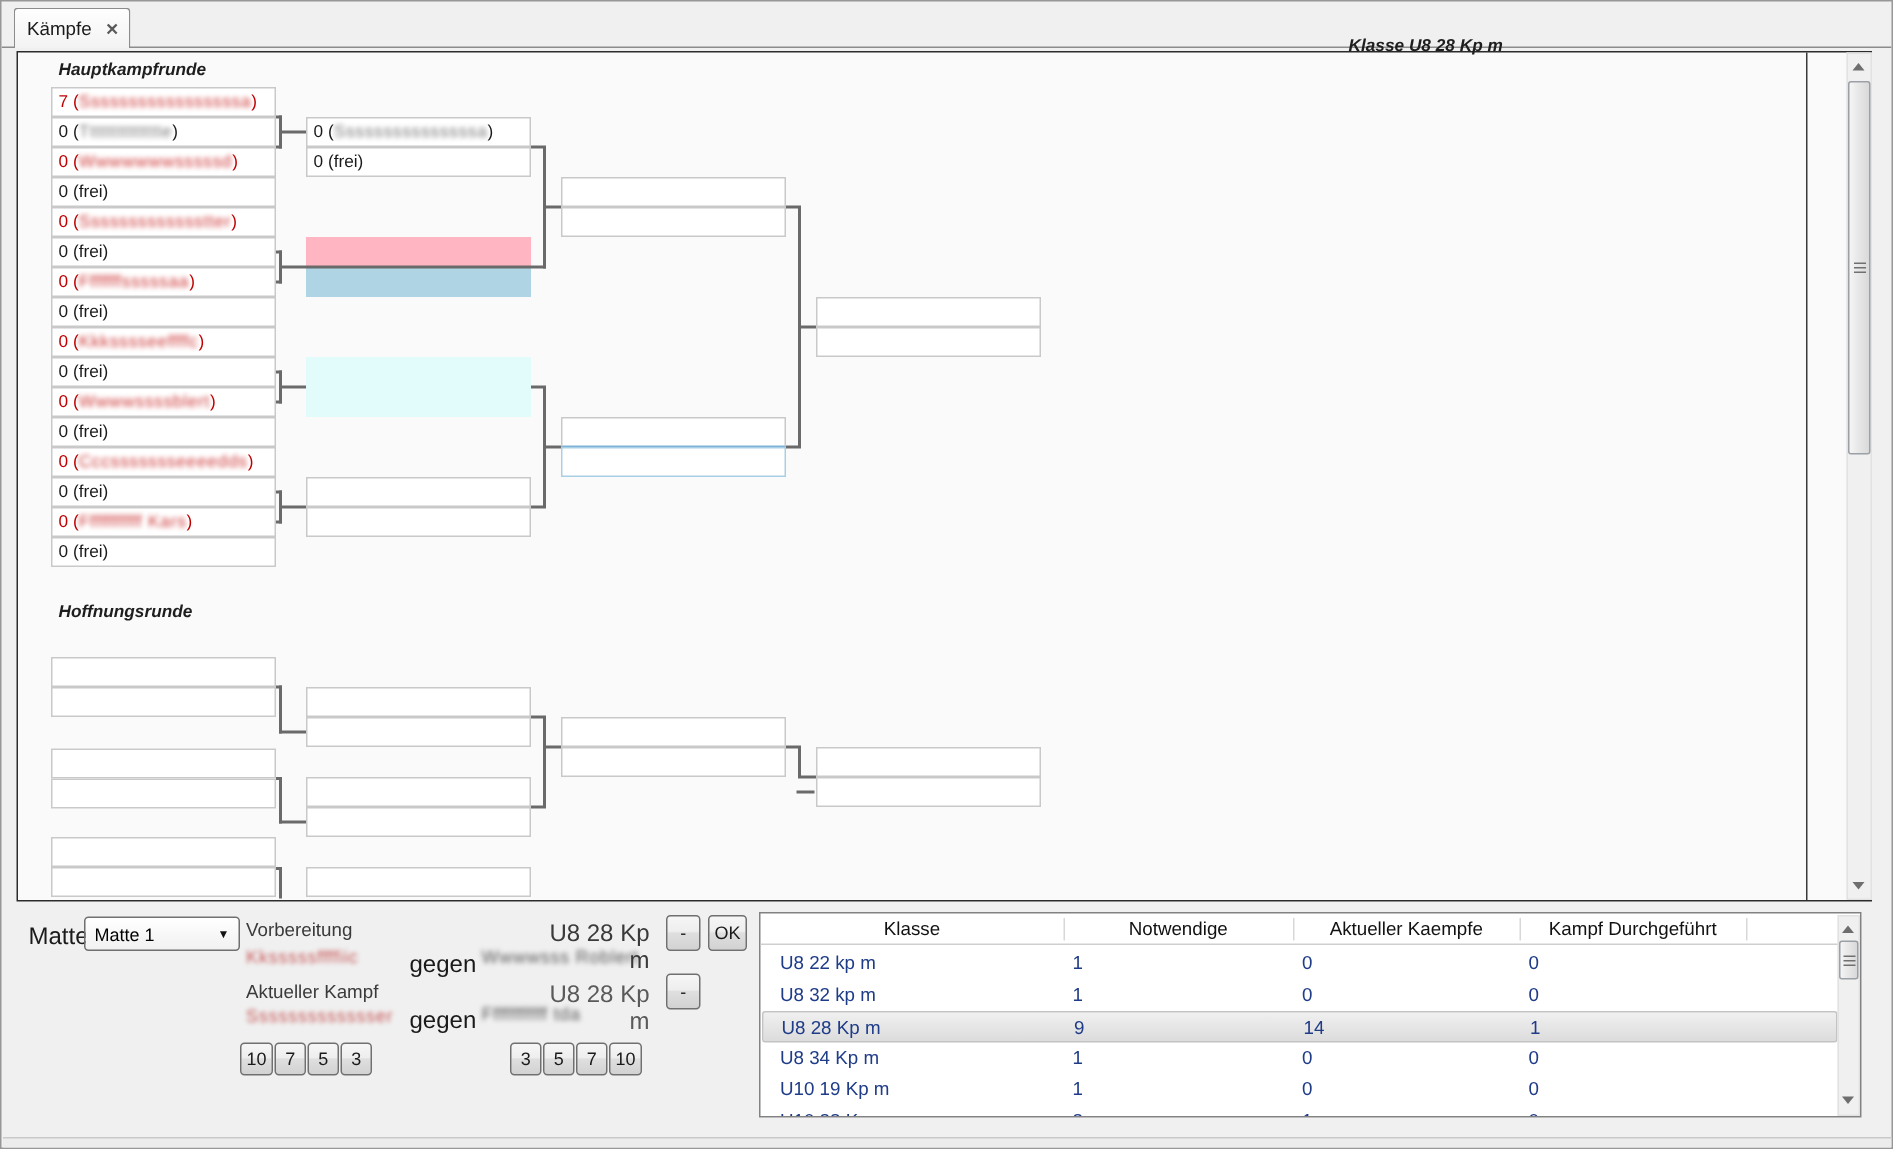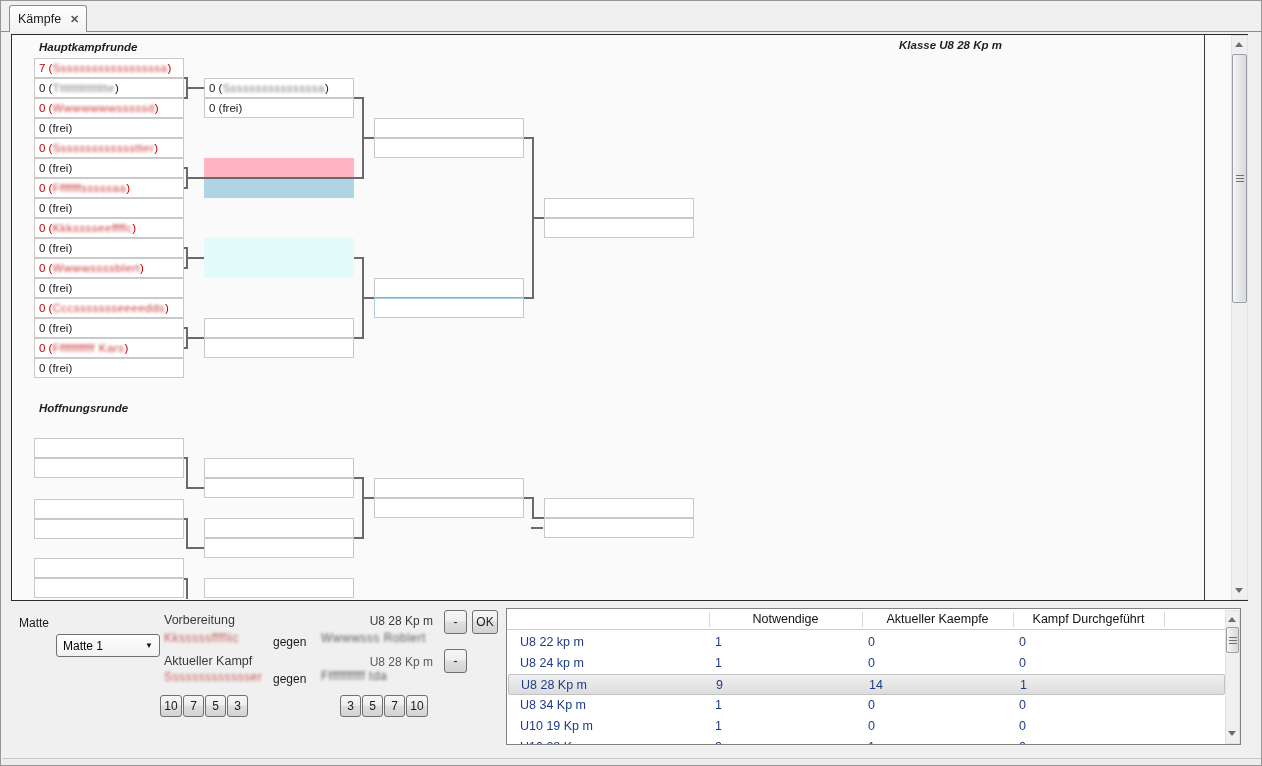--- a/index.html
+++ b/index.html
@@ -25,25 +25,25 @@
   .bn{filter:blur(1.6px);opacity:.8;letter-spacing:.5px;}
   .ln{position:absolute;background:#6A6A6A;}
   
   .sbtrack{position:absolute;background:#F0F0F0;border:1px solid #E2E2E2;box-sizing:border-box;}
   .sbthumb{position:absolute;background:linear-gradient(to right,#F5F5F5,#E9E9E9 40%,#D9D9D9);border:1px solid #9AA0A6;border-radius:2px;box-sizing:border-box;}
   .grip{position:absolute;left:50%;transform:translateX(-50%);width:8px;height:1px;background:#707070;}
   .sbarr{position:absolute;width:0;height:0;border-left:4px solid transparent;border-right:4px solid transparent;}
   .sbarr.up{border-bottom:5px solid #6E6E6E;}
   .sbarr.dn{border-top:5px solid #6E6E6E;}
   
-  .small{font-size:12px;color:#1A1A1A;position:absolute;}
+  .small{font-size:16px;color:#1A1A1A;position:absolute;}
   .glabel{font-size:12.5px;color:#3A3A3A;position:absolute;}
   .redname{position:absolute;font-size:12px;color:#C85A5A;filter:blur(1.4px);letter-spacing:.5px;}
   .grayname{position:absolute;font-size:12px;color:#5C5C5C;filter:blur(1.6px);letter-spacing:.5px;}
-  .combo{position:absolute;left:55px;top:633px;width:104px;height:23px;background:linear-gradient(#FFFFFF,#F1F1F1);
+  .combo{position:absolute;left:55px;top:610px;width:104px;height:23px;background:linear-gradient(#FFFFFF,#F1F1F1);
     border:1px solid #707070;border-radius:3px;box-sizing:border-box;font-size:12px;display:flex;align-items:center;padding:0 6px;justify-content:space-between;}
   .combo .car{font-size:8px;color:#111;}
   .btn{position:absolute;background:linear-gradient(#F6F6F6,#EEEEEE 45%,#DFDFDF 50%,#D2D2D2);border:1px solid #707070;
     border-radius:3px;box-sizing:border-box;font-size:12px;color:#1A1A1A;display:flex;align-items:center;justify-content:center;cursor:default;}
   
   .tablebox{position:absolute;left:505px;top:607px;width:735px;height:137px;background:#FFFFFF;border:1px solid #828282;box-sizing:border-box;overflow:hidden;}
   .th{position:absolute;top:0;height:20px;font-size:12.5px;color:#111;text-align:center;line-height:20px;}
   .thsep{position:absolute;top:3px;width:1px;height:15px;background:#D8D8D8;}
   .thline{position:absolute;left:0;top:20px;width:733px;height:1px;background:#CFCFCF;}
   .trow{position:absolute;left:1px;width:717px;height:21px;font-size:12.5px;color:#1F3C88;}
@@ -57,21 +57,21 @@
 <div class="window">
 
   <div class="tabline"></div>
   <div class="tab">
     <span class="lbl">Kämpfe</span>
     <span class="x">✕</span>
   </div>
 
   <div class="panel"></div>
   <div class="rtitle" style="left:38px;top:40px;">Hauptkampfrunde</div>
-  <div class="rtitle" style="left:898px;top:38px;">Klasse U8 28 Kp m</div>
+  <div class="rtitle" style="left:898px;top:24px;">Klasse U8 28 Kp m</div>
   <div class="rtitle" style="left:38px;top:401px;">Hoffnungsrunde</div>
 
   <div class="fill" style="left:203px;top:157px;background:#FFB5C2;"></div>
   <div class="fill" style="left:203px;top:177px;background:#AFD4E4;"></div>
   <div class="fill" style="left:203px;top:237px;height:40px;background:#E2FBFB;"></div>
 
   <div class="ln" style="left:183px;top:76px;width:4px;height:2px;"></div>
   <div class="ln" style="left:183px;top:96px;width:4px;height:2px;"></div>
   <div class="ln" style="left:185px;top:76px;width:2px;height:22px;"></div>
   <div class="ln" style="left:187px;top:86px;width:16px;height:2px;"></div>
@@ -197,37 +197,38 @@
   <div class="btn" style="left:159px;top:694px;width:22px;height:22px;">10</div>
   <div class="btn" style="left:182px;top:694px;width:21px;height:22px;">7</div>
   <div class="btn" style="left:204px;top:694px;width:21px;height:22px;">5</div>
   <div class="btn" style="left:226px;top:694px;width:21px;height:22px;">3</div>
   <div class="btn" style="left:339px;top:694px;width:21px;height:22px;">3</div>
   <div class="btn" style="left:361px;top:694px;width:21px;height:22px;">5</div>
   <div class="btn" style="left:383px;top:694px;width:21px;height:22px;">7</div>
   <div class="btn" style="left:405px;top:694px;width:22px;height:22px;">10</div>
 
   <div class="tablebox">
+    <div class="th" style="left:0;width:202px;">Klasse</div>
     <div class="th" style="left:202px;width:153px;">Notwendige</div>
     <div class="th" style="left:355px;width:151px;">Aktueller Kaempfe</div>
     <div class="th" style="left:506px;width:151px;">Kampf Durchgeführt</div>
     <div class="thsep" style="left:202px;"></div>
     <div class="thsep" style="left:355px;"></div>
     <div class="thsep" style="left:506px;"></div>
     <div class="thsep" style="left:657px;"></div>
     <div class="thline"></div>
 
     <div class="trow" style="top:23px;">
       <span class="tc" style="left:12px;">U8 22 kp m</span>
       <span class="tc" style="left:207px;">1</span>
       <span class="tc" style="left:360px;">0</span>
       <span class="tc" style="left:511px;">0</span>
     </div>
     <div class="trow" style="top:44px;">
-      <span class="tc" style="left:12px;">U8 24 kp m</span>
+      <span class="tc" style="left:12px;">U8 32 kp m</span>
       <span class="tc" style="left:207px;">1</span>
       <span class="tc" style="left:360px;">0</span>
       <span class="tc" style="left:511px;">0</span>
     </div>
     <div class="trow sel" style="top:65px;">
       <span class="tc" style="left:12px;">U8 28 Kp m</span>
       <span class="tc" style="left:207px;">9</span>
       <span class="tc" style="left:360px;">14</span>
       <span class="tc" style="left:511px;">1</span>
     </div>

